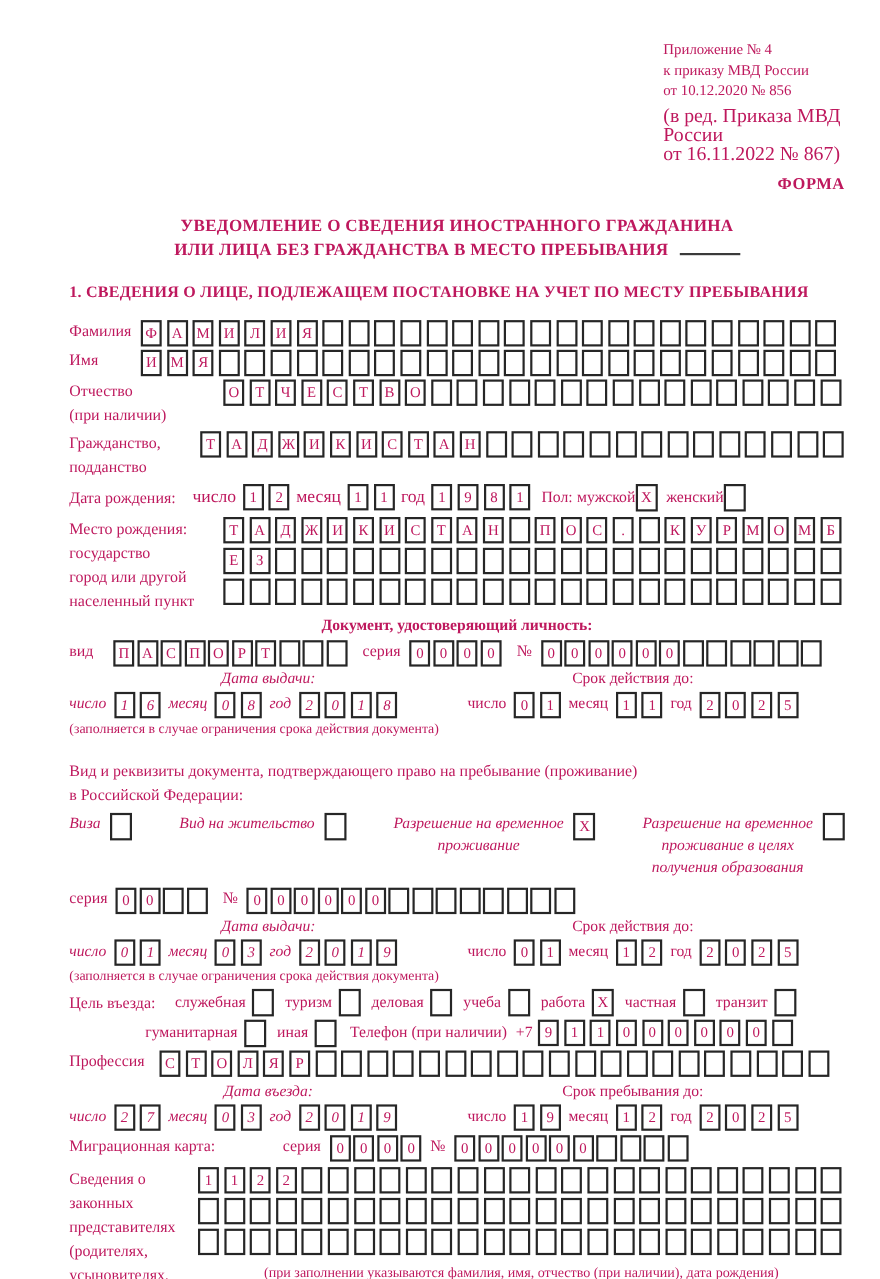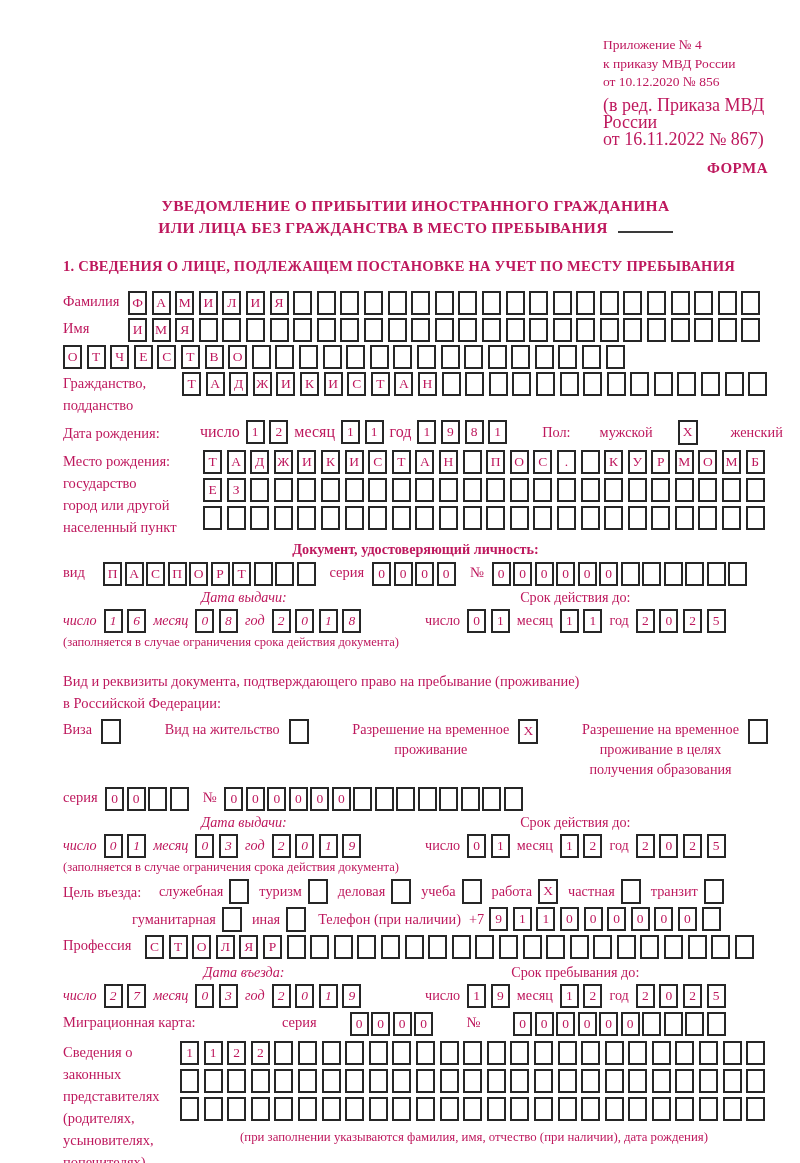--- a/index.html
+++ b/index.html
@@ -35,30 +35,30 @@
   .dual{display:flex;margin-top:0;}
   .dual-left{width:362px;flex:none;font-style:italic;}
   .dual-right{flex:none;}
   .dg-title{text-align:center;font-size:14.2px;margin-bottom:3px;}
   .dg-fields{display:flex;align-items:center;gap:7px;font-size:14.2px;}
   .note-r{text-align:left;font-size:12.6px;margin:2px 0 4px;}
   
   .intro{font-size:14.5px;line-height:22px;margin-top:20px;}
   .permits{display:flex;justify-content:space-between;align-items:flex-start;margin:5px 0 8px;}
   .permit{display:flex;gap:9px;align-items:flex-start;}
-  .permit-label{font-size:14.2px;line-height:20px;text-align:center;}
+  .permit-label{font-size:14.2px;line-height:20px;text-align:center;font-style:italic;}
   
   .opts{align-items:center;}
   .optwrap{display:flex;align-items:center;gap:6px;}
   .opt-label{font-size:14.3px;margin-left:4px;}
   .indent65{margin-left:65px;font-family:Liberation Serif, serif;}
   .phone-label{font-size:14.3px;margin-left:12px;}
   .phone-prefix{font-size:14.3px;margin:0 5px 0 8px;}
   .mb5{margin-bottom:5px;}
-  .mt4{margin-top:4px;gap:25px;}
+  .mt4{margin-top:4px;}
   
   .repcol{flex:1;}
   .note-c{text-align:center;font-size:12.8px;margin-top:9px;}
 </style>
 </head>
 <body>
 
 <div class="page">
 
   <div class="annex">
@@ -68,21 +68,21 @@
         <div>от 10.12.2020 № 856</div>
       </div>
     <div class="annex-amend">
         <div>(в ред. Приказа МВД России</div>
         <div>от 16.11.2022 № 867)</div>
       </div>
   </div>
   <div class="forma">ФОРМА</div>
 
   <div class="title">
-    <div>УВЕДОМЛЕНИЕ О ПРИБЫТИИ ИНОСТРАННОГО ГРАЖДАНИНА</div>
+    <div>УВЕДОМЛЕНИЕ О СВЕДЕНИЯ ИНОСТРАННОГО ГРАЖДАНИНА</div>
     <div><span>ИЛИ ЛИЦА БЕЗ ГРАЖДАНСТВА В МЕСТО ПРЕБЫВАНИЯ</span><span class="blank"></span></div>
   </div>
 
   <div class="sec-heading">1. СВЕДЕНИЯ О ЛИЦЕ, ПОДЛЕЖАЩЕМ ПОСТАНОВКЕ НА УЧЕТ ПО МЕСТУ ПРЕБЫВАНИЯ</div>
 
   <div class="frow">
     <span class="flabel w65">Фамилия</span>
     <span class="strip">
         <span class="cbox">Ф</span>
         <span class="cbox">А</span>
@@ -141,20 +141,24 @@
         <span class="cbox"></span>
         <span class="cbox"></span>
         <span class="cbox"></span>
         <span class="cbox"></span>
         <span class="cbox"></span>
         <span class="cbox"></span>
       </span>
   </div>
 
   <div class="frow">
+    <div class="flabel-lines w140">
+        <div>Отчество</div>
+        <div>(при наличии)</div>
+      </div>
     <span class="strip">
         <span class="cbox">О</span>
         <span class="cbox">Т</span>
         <span class="cbox">Ч</span>
         <span class="cbox">Е</span>
         <span class="cbox">С</span>
         <span class="cbox">Т</span>
         <span class="cbox">В</span>
         <span class="cbox">О</span>
         <span class="cbox"></span>

